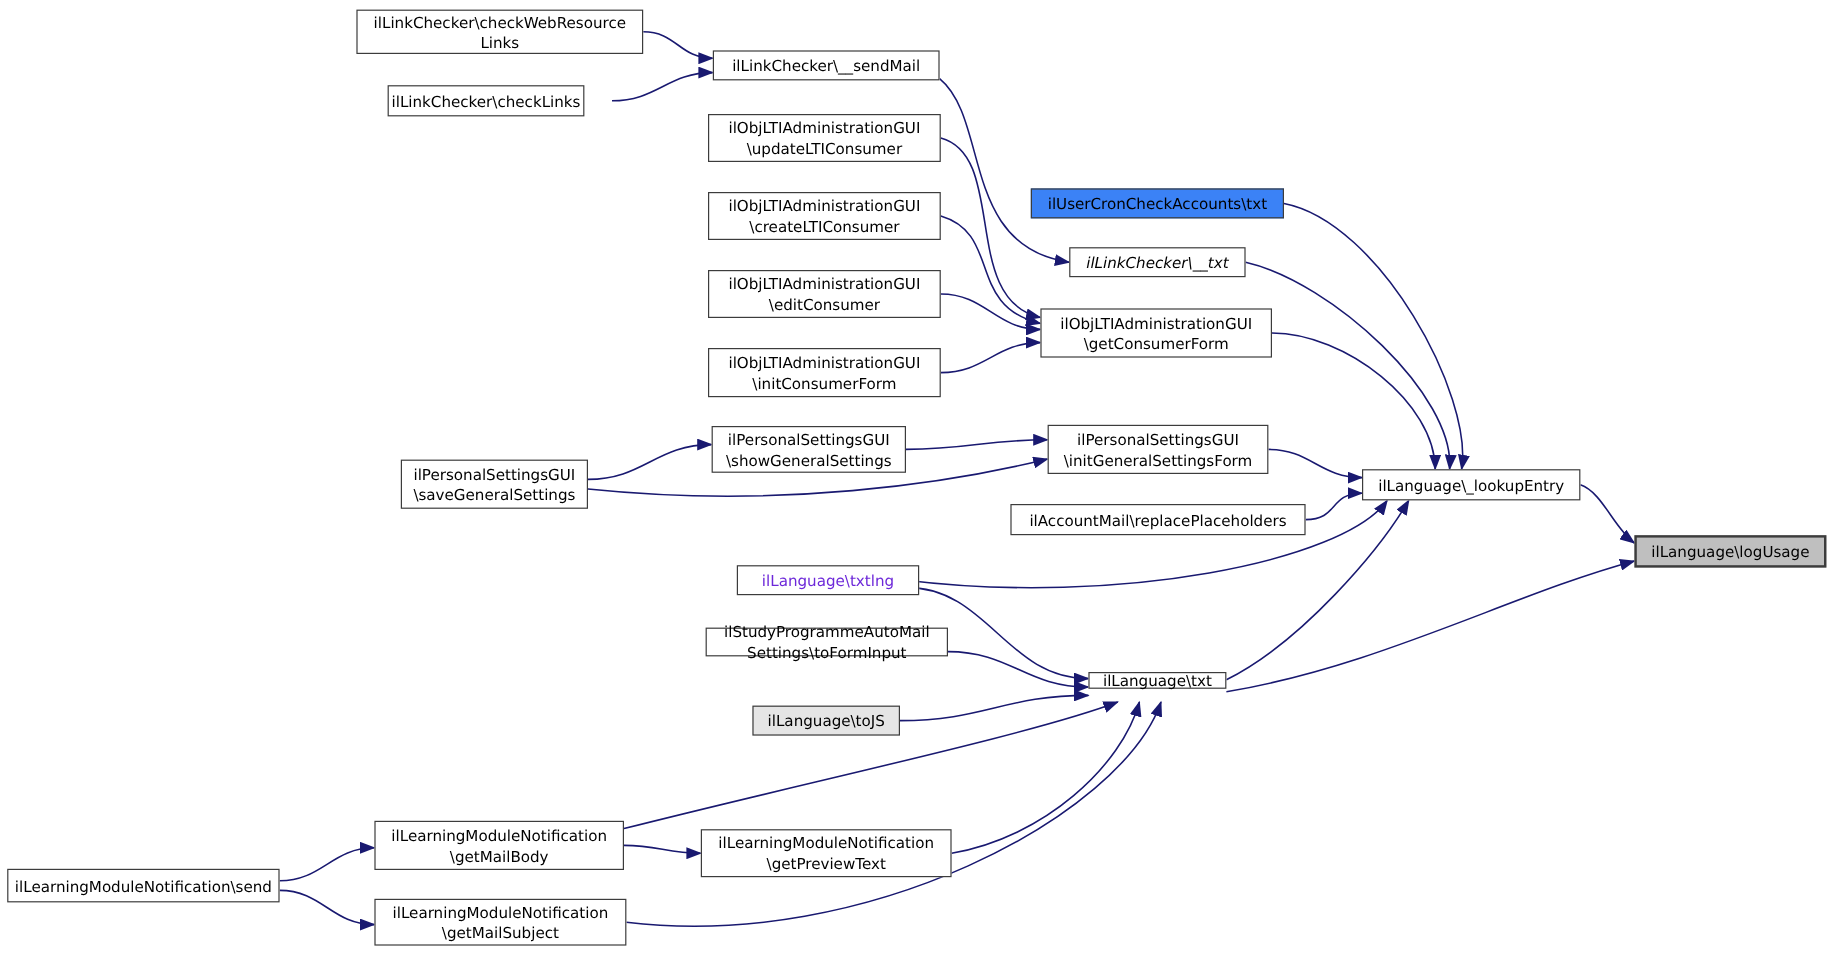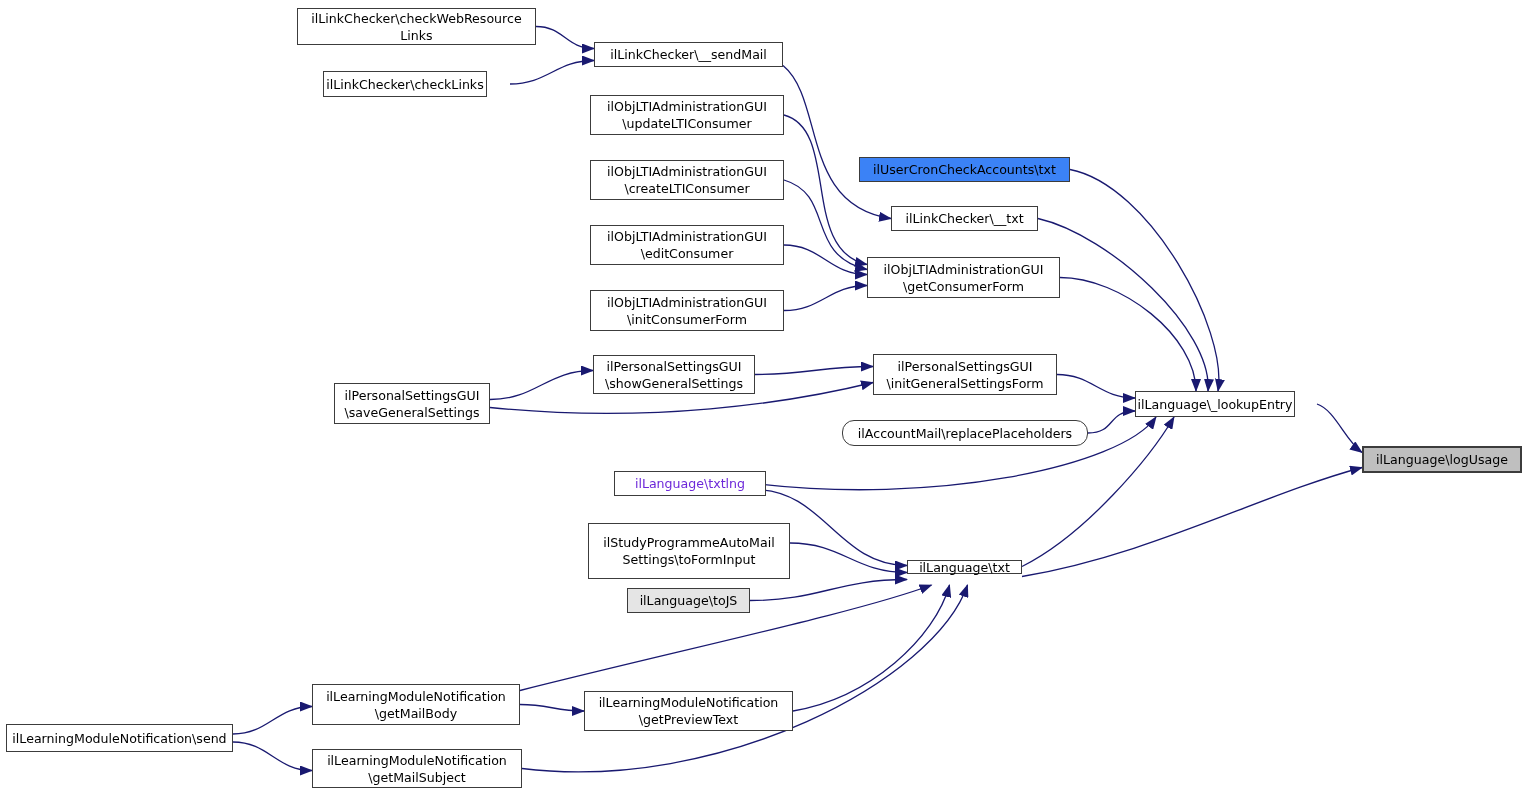--- a/index.html
+++ b/index.html
@@ -94,21 +94,21 @@
       <div class="lbl">ilObjLTIAdministrationGUI</div>
       <div class="lbl">\updateLTIConsumer</div>
     </div>
     <div class="node" style="left: 590px; top: 160px; width: 194px; height: 40px; border-color: rgb(60, 60, 60); color: rgb(0, 0, 0); background: rgb(255, 255, 255);">
       <div class="lbl">ilObjLTIAdministrationGUI</div>
       <div class="lbl">\createLTIConsumer</div>
     </div>
     <div class="node" style="left: 859px; top: 157px; width: 211px; height: 25px; border-color: rgb(60, 60, 60); color: rgb(0, 0, 0); background: #3b82f6;">
       <div class="lbl">ilUserCronCheckAccounts\txt</div>
     </div>
-    <div class="node" style="left: 891px; top: 206px; width: 147px; height: 25px; border-color: rgb(60, 60, 60); color: rgb(0, 0, 0); background: rgb(255, 255, 255);">
+    <div class="node" style="left: 891px; top: 206px; width: 147px; height: 25px; border-color: rgb(60, 60, 60); color: rgb(0, 0, 0); background: rgb(255, 255, 255); font-style: italic;">
       <div class="lbl">ilLinkChecker\__txt</div>
     </div>
     <div class="node" style="left: 590px; top: 225px; width: 194px; height: 40px; border-color: rgb(60, 60, 60); color: rgb(0, 0, 0); background: rgb(255, 255, 255);">
       <div class="lbl">ilObjLTIAdministrationGUI</div>
       <div class="lbl">\editConsumer</div>
     </div>
     <div class="node" style="left: 867px; top: 257px; width: 193px; height: 41px; border-color: rgb(60, 60, 60); color: rgb(0, 0, 0); background: rgb(255, 255, 255);">
       <div class="lbl">ilObjLTIAdministrationGUI</div>
       <div class="lbl">\getConsumerForm</div>
     </div>
@@ -121,33 +121,33 @@
       <div class="lbl">\showGeneralSettings</div>
     </div>
     <div class="node" style="left: 334px; top: 383px; width: 156px; height: 41px; border-color: rgb(60, 60, 60); color: rgb(0, 0, 0); background: rgb(255, 255, 255);">
       <div class="lbl">ilPersonalSettingsGUI</div>
       <div class="lbl">\saveGeneralSettings</div>
     </div>
     <div class="node" style="left: 873px; top: 354px; width: 184px; height: 41px; border-color: rgb(60, 60, 60); color: rgb(0, 0, 0); background: rgb(255, 255, 255);">
       <div class="lbl">ilPersonalSettingsGUI</div>
       <div class="lbl">\initGeneralSettingsForm</div>
     </div>
-    <div class="node" style="left: 842px; top: 420px; width: 246px; height: 26px; border-color: rgb(60, 60, 60); color: rgb(0, 0, 0); background: rgb(255, 255, 255); border-radius: 12px;">
+    <div class="node" style="left: 842px; top: 420px; width: 246px; height: 26px; border-color: rgb(60, 60, 60); color: rgb(0, 0, 0); background: rgb(255, 255, 255);">
       <div class="lbl">ilAccountMail\replacePlaceholders</div>
     </div>
-    <div class="node" style="left: 1135px; top: 391px; width: 160px; height: 26px; border-color: rgb(60, 60, 60); color: rgb(0, 0, 0); background: rgb(255, 255, 255);">
+    <div class="node" style="left: 1135px; top: 391px; width: 182px; height: 26px; border-color: rgb(60, 60, 60); color: rgb(0, 0, 0); background: rgb(255, 255, 255);">
       <div class="lbl">ilLanguage\_lookupEntry</div>
     </div>
     <div class="node hl" style="left: 1362px; top: 446px; width: 160px; height: 27px; border-color: rgb(60, 60, 60); color: rgb(0, 0, 0); background: rgb(191, 191, 191);">
       <div class="lbl">ilLanguage\logUsage</div>
     </div>
     <div class="node" style="left: 614px; top: 471px; width: 152px; height: 25px; border-color: rgb(60, 60, 60); color: #6d28d9; background: rgb(255, 255, 255);">
       <div class="lbl">ilLanguage\txtlng</div>
     </div>
-    <div class="node" style="left: 588px; top: 523px; width: 202px; height: 56px; border-color: rgb(60, 60, 60); color: rgb(0, 0, 0); background: rgb(255, 255, 255);">
+    <div class="node" style="left: 588px; top: 523px; width: 202px; height: 24px; border-color: rgb(60, 60, 60); color: rgb(0, 0, 0); background: rgb(255, 255, 255);">
       <div class="lbl">ilStudyProgrammeAutoMail</div>
       <div class="lbl">Settings\toFormInput</div>
     </div>
     <div class="node" style="left: 627px; top: 588px; width: 123px; height: 25px; border-color: rgb(60, 60, 60); color: rgb(0, 0, 0); background: #e5e5e5;">
       <div class="lbl">ilLanguage\toJS</div>
     </div>
     <div class="node" style="left: 907px; top: 560px; width: 115px; height: 14px; border-color: rgb(60, 60, 60); color: rgb(0, 0, 0); background: rgb(255, 255, 255);">
       <div class="lbl">ilLanguage\txt</div>
     </div>
     <div class="node" style="left: 6px; top: 724px; width: 227px; height: 28px; border-color: rgb(60, 60, 60); color: rgb(0, 0, 0); background: rgb(255, 255, 255);">

